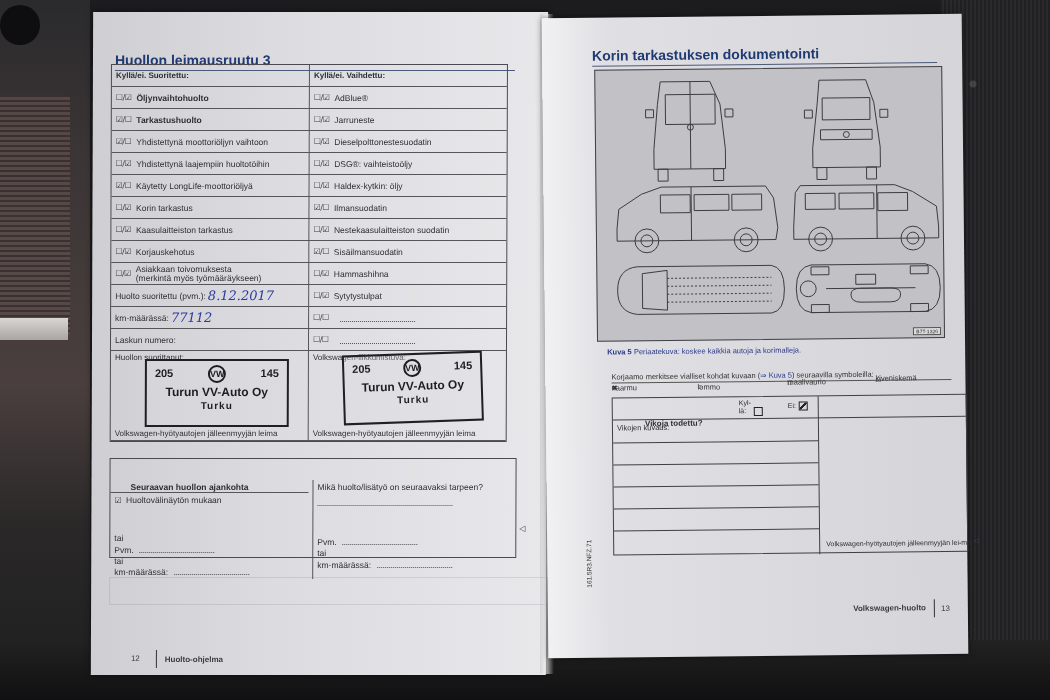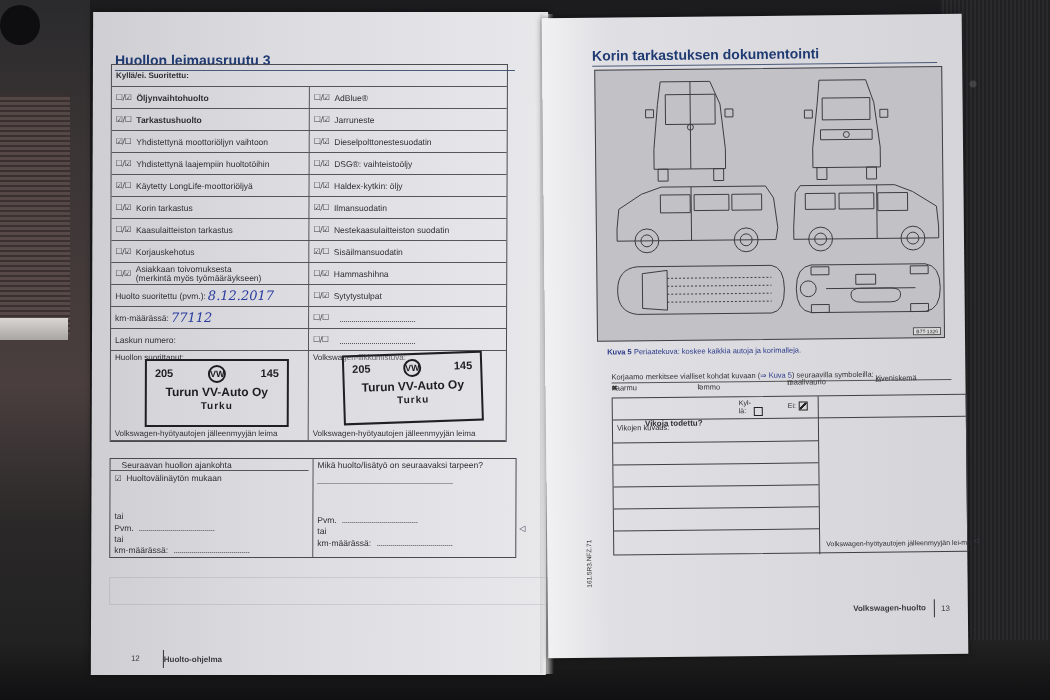--- a/index.html
+++ b/index.html
@@ -96,31 +96,31 @@
     }
     .stamp .nums { display: flex; justify-content: space-between; font-size: 11px; padding: 0 8px; margin-top: 6px; }
     .stamp .logo { position: absolute; left: 50%; top: 4px; transform: translateX(-50%); width: 18px; height: 18px; border: 2px solid #1e1e22; border-radius: 50%; font-size: 9px; line-height: 14px; }
     .stamp .name { font-size: 12px; margin-top: 6px; }
     .stamp .city { font-size: 10px; margin-top: 1px; letter-spacing: 1px; }
 
     .next {
       position: absolute; left: 18px; top: 446px; width: 407px; height: 100px;
       border: 1px solid #4a4a50; font-size: 8.5px; color: #2e2e33;
     }
-    .next .head { font-weight: normal; height: 12px; padding: 1px 11px; border-bottom: 1px solid #55555a; width: 198px; }
+    .next .head { font-weight: bold; height: 12px; padding: 1px 20px; border-bottom: 1px solid #55555a; width: 198px; margin-top: 22px; }
     .next .cols { display: flex; height: 86px; }
     .next .col { flex: 1; position: relative; padding: 2px 4px; }
     .next .col + .col { border-left: 1px solid #55555a; margin-top: -13px; }
     .next .ln { position: absolute; left: 4px; }
     .next .ln b { font-weight: normal; }
 
     .side-marker { position: absolute; font-size: 8px; color: #445; }
 
     .footer-l { position: absolute; left: 40px; top: 638px; font-size: 8px; color: #3a3a40; display: flex; align-items: center; }
-    .footer-l .num { padding-right: 23px; border-right: 1px solid #333; height: 18px; line-height: 18px; }
+    .footer-l .num { padding-right: 16px; border-right: 1px solid #333; margin-right: 8px; height: 18px; line-height: 18px; }
     .footer-l .txt { font-weight: bold; }
     .faint-box {
       position: absolute; left: 18px; top: 565px; width: 440px; height: 28px;
       border: 1px solid rgba(90,90,100,.15);
     }
 
     
     .diagram {
       position: absolute; left: 52px; top: 52px; width: 348px; height: 272px;
       border: 1px solid #3f3f45; background: #c2c1c6;
@@ -165,20 +165,21 @@
 </div>
 <div class="bg-right"></div>
 <div class="bg-bottom"></div>
 
 <div class="page page-left">
   <div class="page-title" style="left:22px; top:40px; width:400px;">Huollon leimausruutu 3</div>
 
   <div class="form">
     <div class="row hdr">
       <div class="cell">Kyllä/ei. Suoritettu:</div>
+      <div class="cell">Kyllä/ei. Vaihdettu:</div>
     </div>
 
     <div class="row">
       <div class="cell">
           <span class="chk">☐/☑</span>
           <span class="bold">Öljynvaihtohuolto</span>
         </div>
       <div class="cell">
           <span class="chk">☐/☑</span>
           <span>AdBlue®</span>

